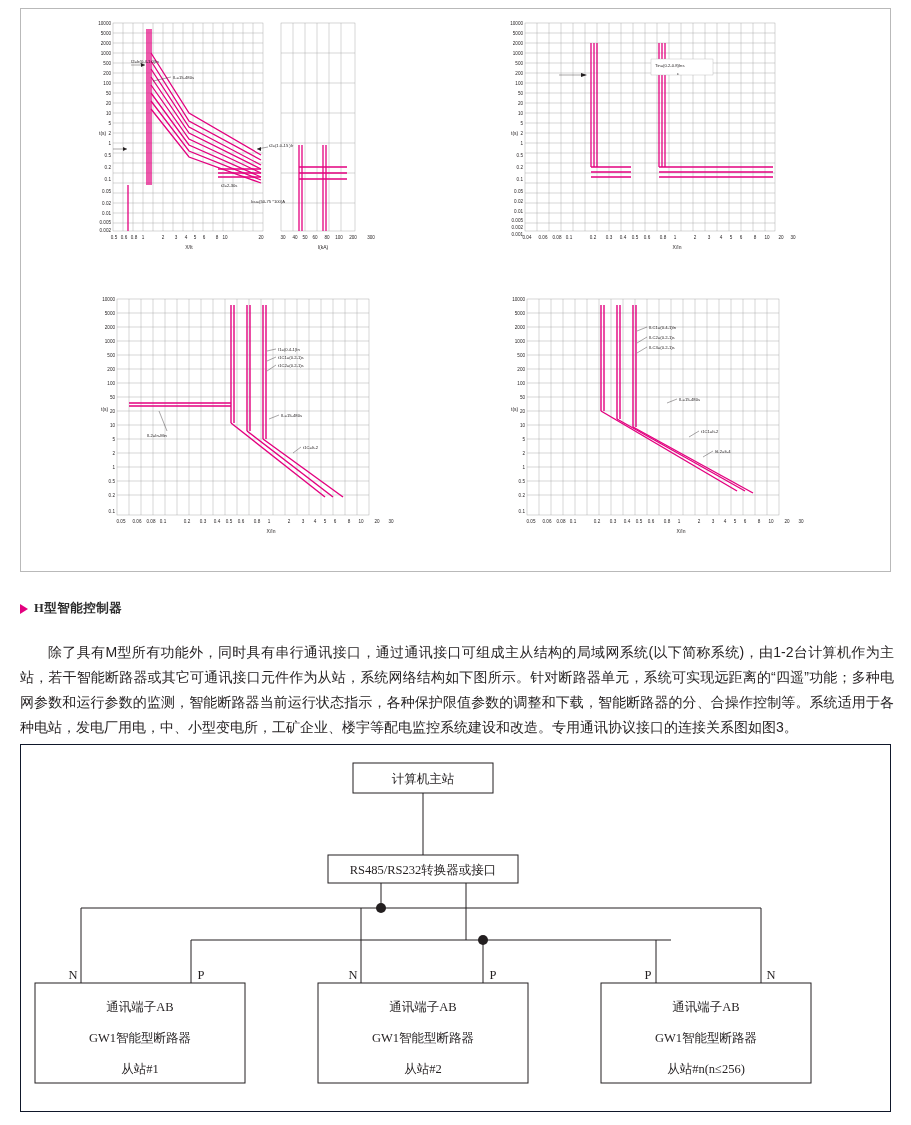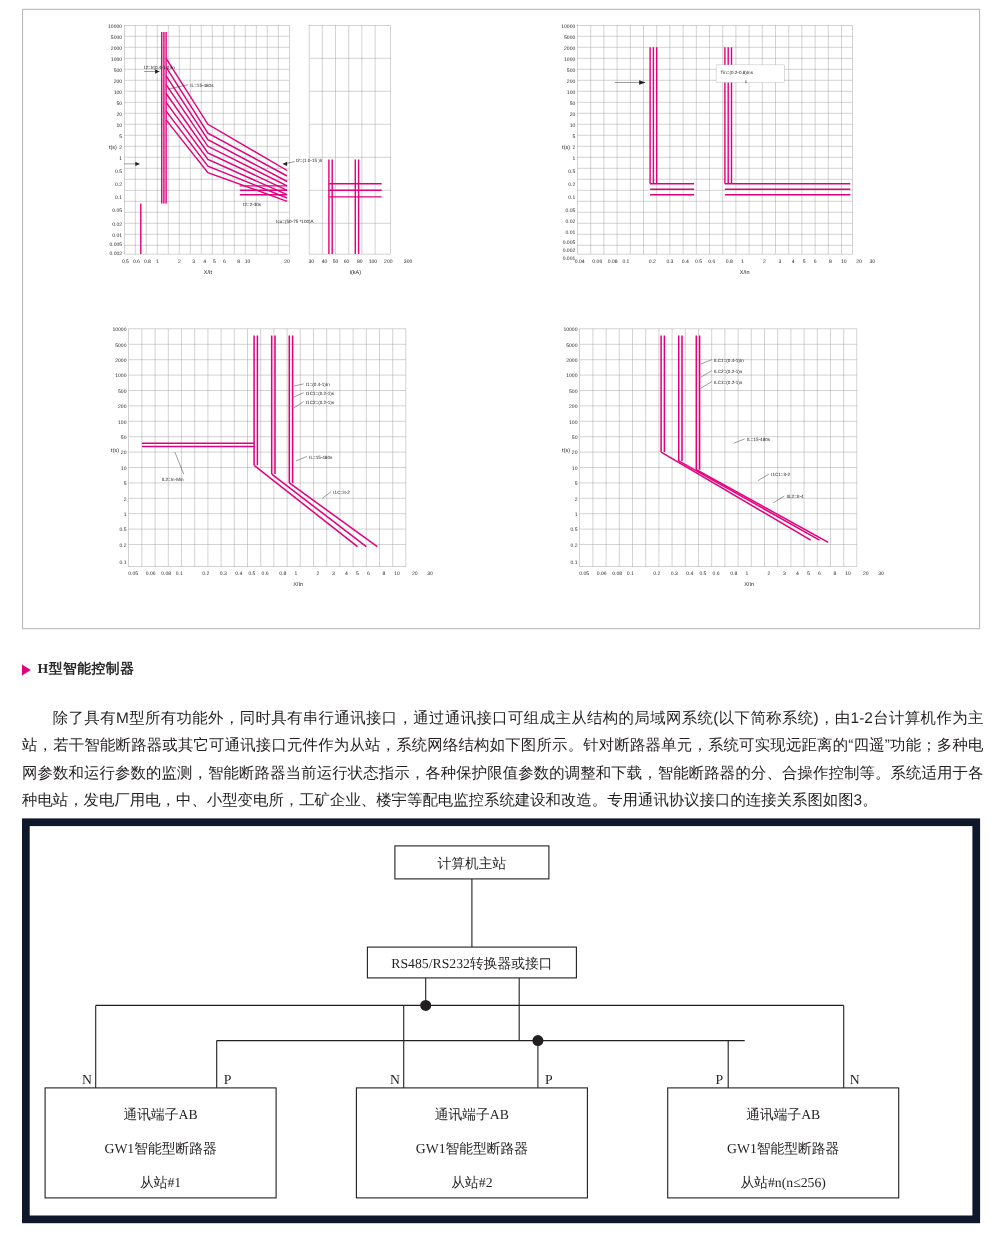--- a/index.html
+++ b/index.html
@@ -74,21 +74,21 @@
     text-indent: 2em;
   }
 
   
   .diagram-panel {
     position: absolute;
     left: 20px;
     top: 744px;
     width: 871px;
     height: 368px;
-    border: 7px solid #0f172a;
+    border: 1px solid #0f172a;
     background: #fff;
     box-sizing: border-box;
   }
   .diagram-svg { display: block; }
   .dg-text {
     font-family: "Liberation Serif", serif;
     font-size: 12.5px;
     fill: #231f20;
   }
   .ch-axis-label {

